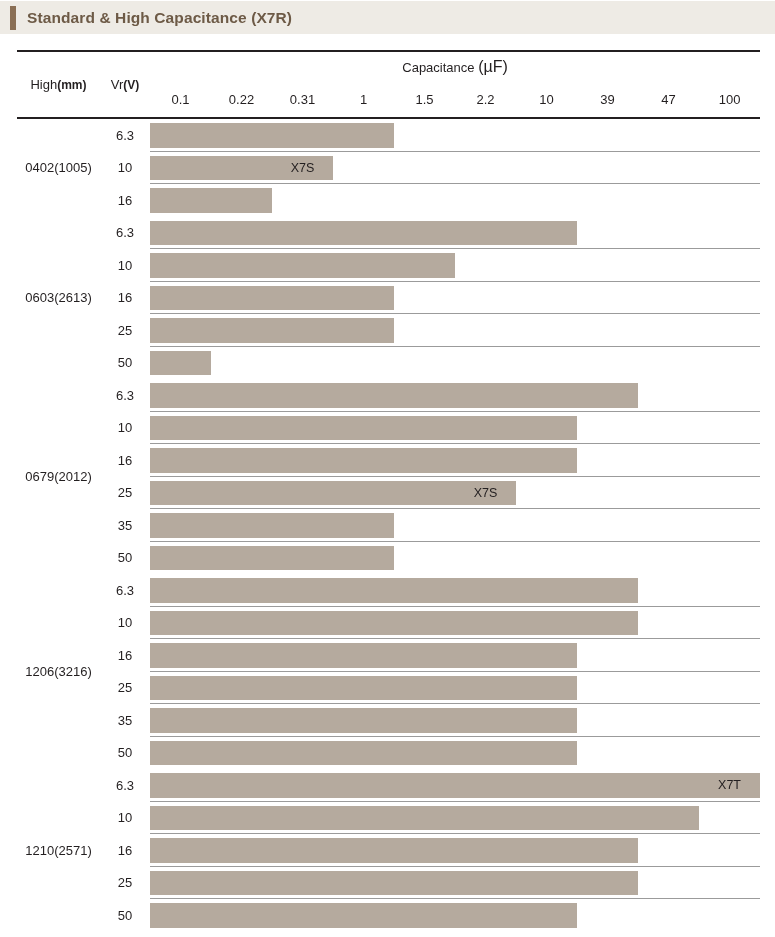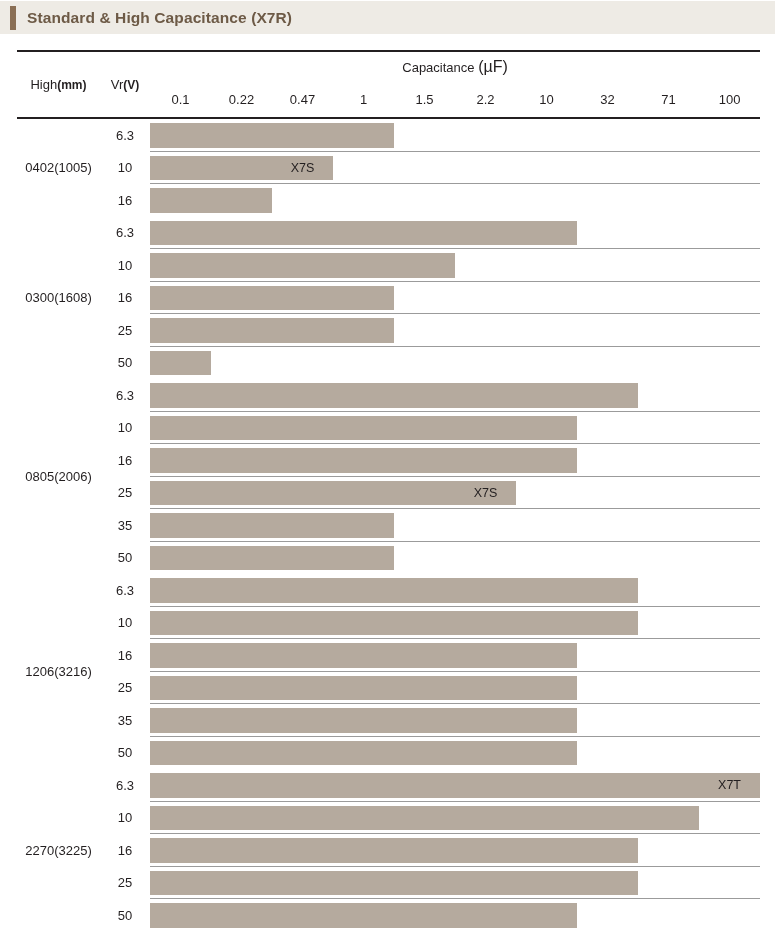--- a/index.html
+++ b/index.html
@@ -176,27 +176,27 @@
         <span>Vr</span><span class="unit">(V)</span>
       </th>
       <th class="hdr-cap-title bd-top-thick" id="cap-title-cell" colspan="10">
         <span>Capacitance</span>
         <span class="unit">(µF)</span>
       </th>
     </tr>
     <tr id="cap-value-header-row">
         <th class="hdr-cap-val bd-bot-thick bd-right first-data">0.1</th>
         <th class="hdr-cap-val bd-bot-thick bd-right">0.22</th>
-        <th class="hdr-cap-val bd-bot-thick bd-right">0.47</th>
+        <th class="hdr-cap-val bd-bot-thick bd-right">0.31</th>
         <th class="hdr-cap-val bd-bot-thick bd-right">1</th>
         <th class="hdr-cap-val bd-bot-thick bd-right">1.5</th>
         <th class="hdr-cap-val bd-bot-thick bd-right">2.2</th>
         <th class="hdr-cap-val bd-bot-thick bd-right">10</th>
-        <th class="hdr-cap-val bd-bot-thick bd-right">32</th>
-        <th class="hdr-cap-val bd-bot-thick bd-right">71</th>
+        <th class="hdr-cap-val bd-bot-thick bd-right">39</th>
+        <th class="hdr-cap-val bd-bot-thick bd-right">47</th>
         <th class="hdr-cap-val bd-bot-thick bd-right">100</th>
       </tr>
   </thead>
   <tbody id="cap-tbody">
       <tr class="group-start">
         <td class="size-cell" rowspan="3">0402(1005)</td>
         <td class="vr-cell">6.3</td>
         <td class="data-cell first-data">
           <div class="fillbar" style="background: rgb(181, 170, 158);"></div>
           <div class="rowline"></div>
@@ -279,21 +279,21 @@
         <td class="data-cell empty last-in-group"></td>
         <td class="data-cell empty last-in-group"></td>
         <td class="data-cell empty last-in-group"></td>
         <td class="data-cell empty last-in-group"></td>
         <td class="data-cell empty last-in-group"></td>
         <td class="data-cell empty last-in-group"></td>
         <td class="data-cell empty last-in-group"></td>
         <td class="data-cell empty last-in-group"></td>
       </tr>
       <tr class="group-start">
-        <td class="size-cell" rowspan="5">0300(1608)</td>
+        <td class="size-cell" rowspan="5">0603(2613)</td>
         <td class="vr-cell">6.3</td>
         <td class="data-cell first-data">
           <div class="fillbar" style="background: rgb(181, 170, 158);"></div>
           <div class="rowline"></div>
         </td>
         <td class="data-cell">
           <div class="fillbar" style="background: rgb(181, 170, 158);"></div>
           <div class="rowline"></div>
         </td>
         <td class="data-cell">
@@ -447,21 +447,21 @@
         <td class="data-cell empty last-in-group"></td>
         <td class="data-cell empty last-in-group"></td>
         <td class="data-cell empty last-in-group"></td>
         <td class="data-cell empty last-in-group"></td>
         <td class="data-cell empty last-in-group"></td>
         <td class="data-cell empty last-in-group"></td>
         <td class="data-cell empty last-in-group"></td>
         <td class="data-cell empty last-in-group"></td>
       </tr>
       <tr class="group-start">
-        <td class="size-cell" rowspan="6">0805(2006)</td>
+        <td class="size-cell" rowspan="6">0679(2012)</td>
         <td class="vr-cell">6.3</td>
         <td class="data-cell first-data">
           <div class="fillbar" style="background: rgb(181, 170, 158);"></div>
           <div class="rowline"></div>
         </td>
         <td class="data-cell">
           <div class="fillbar" style="background: rgb(181, 170, 158);"></div>
           <div class="rowline"></div>
         </td>
         <td class="data-cell">
@@ -896,21 +896,21 @@
           <div class="fillbar" style="background: rgb(181, 170, 158);"></div>
         </td>
         <td class="data-cell last-in-group">
           <div class="fillbar" style="background: rgb(181, 170, 158);"></div>
         </td>
         <td class="data-cell empty last-in-group"></td>
         <td class="data-cell empty last-in-group"></td>
         <td class="data-cell empty last-in-group"></td>
       </tr>
       <tr class="group-start">
-        <td class="size-cell" rowspan="5">2270(3225)</td>
+        <td class="size-cell" rowspan="5">1210(2571)</td>
         <td class="vr-cell">6.3</td>
         <td class="data-cell first-data">
           <div class="fillbar" style="background: rgb(181, 170, 158);"></div>
           <div class="rowline"></div>
         </td>
         <td class="data-cell">
           <div class="fillbar" style="background: rgb(181, 170, 158);"></div>
           <div class="rowline"></div>
         </td>
         <td class="data-cell">

